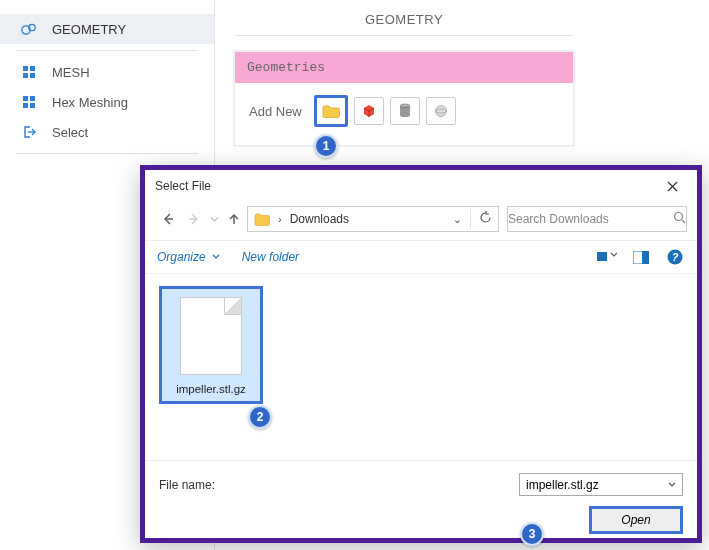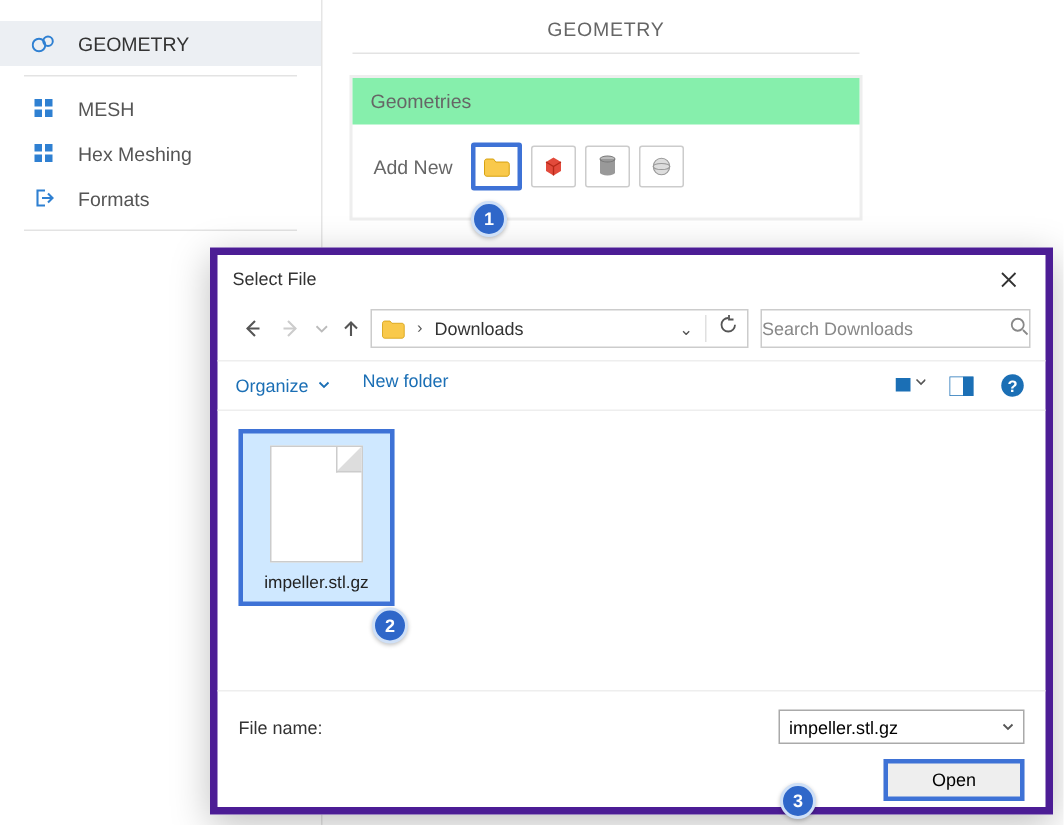--- a/index.html
+++ b/index.html
@@ -10,59 +10,59 @@
   .sidebar { position:absolute; left:0; top:0; width:215px; padding:14px 0 0 0; border-right:1px solid #e5e5e5; height:100%; }
   .nav-item { display:flex; align-items:center; height:30px; padding-left:20px; font-size:13px; color:#555; cursor:pointer;}
   .nav-item .ic { width:18px; height:18px; display:flex; align-items:center; justify-content:center; margin-right:14px; color:#2f80d2;}
   .nav-item.active { background:#eceff3; color:#333; font-weight:400;}
   .nav-sep { height:1px; background:#e3e3e3; margin:6px 16px; }
 
   
   .main { position:absolute; left:215px; top:0; right:0; height:100%; padding:0 10px 0 18px; }
   .main-title { text-align:center; font-size:13px; letter-spacing:.5px; color:#666; padding:12px 0 8px; border-bottom:1px solid #e3e3e3; margin:0 2px 14px;}
   .panel { border:2px solid #eee; background:#fff;}
-  .panel-head { background:#86efac; padding:8px 12px; font-size:13px; color:#666;}
+  .panel-head { background:#f9a8d4; padding:8px 12px; font-size:13px; color:#666;font-family:Liberation Mono, monospace;}
   .panel-body { padding:12px 14px 18px; display:flex; align-items:center;}
   .addnew-label { font-size:13px; color:#666; margin-right:12px;}
   .ic-btn { width:30px; height:28px; border:1px solid #ccc; border-radius:2px; margin-right:6px; display:flex; align-items:center; justify-content:center; background:#fff; cursor:pointer;}
   .ic-btn.highlight { border:3px solid #3e72d6; width:34px; height:32px;}
   
   
   .dialog { position:absolute; left:140px; top:165px; width:562px; height:378px; background:#fff; border:5px solid #4c1d95; box-shadow:0 6px 24px rgba(0,0,0,.25);}
   .dlg-titlebar { display:flex; align-items:center; justify-content:space-between; padding:4px 6px 4px 10px; font-size:12px; color:#333;}
   .dlg-close { width:38px; height:24px; display:flex; align-items:center; justify-content:center; font-size:15px; cursor:pointer;}
   .dlg-nav { display:flex; align-items:center; padding:4px 10px 8px; gap:0;}
   .navarrow { width:26px; height:24px; display:flex; align-items:center; justify-content:center; color:#555; cursor:pointer;}
   .navarrow.dim { color:#c8c8c8;}
   .crumb-box { display:flex; align-items:center; flex:1; border:1px solid #ccc; height:26px; padding:0 6px; gap:8px; background:#fff;}
   .crumb-folder { display:flex; align-items:center; justify-content:center;}
   .crumb-sep { width:1px; height:18px; background:#e0e0e0;}
   .crumb-name { font-size:12px; color:#333; flex:1;}
   .crumb-chev { color:#555; font-size:11px;}
   .search-box { margin-left:8px; width:180px; height:26px; border:1px solid #ccc; display:flex; align-items:center; padding:0 0; color:#888; font-size:12px; gap:8px;}
-  .dlg-toolbar { display:flex; padding:6px 12px; border-top:1px solid #eee; border-bottom:1px solid #eee;}
+  .dlg-toolbar { display:flex; align-items:center; padding:6px 12px; border-top:1px solid #eee; border-bottom:1px solid #eee;font-style:italic;}
   .organize { font-size:12px; color:#1b6fb5; display:flex; align-items:center; gap:6px; cursor:pointer;}
   .newfolder { font-size:12px; color:#1b6fb5; margin-left:22px; cursor:pointer;}
   .tb-right { margin-left:auto; display:flex; align-items:center; gap:14px;}
   .tb-ico { width:20px; height:20px; display:flex; align-items:center; justify-content:center; color:#1b6fb5;}
   
   .dlg-body { padding:12px 14px; height:186px; position:relative;}
   .file-tile { width:104px; border:3px solid #3e72d6; background:#cfe8ff; padding:6px 4px 6px; text-align:center;}
   .file-tile .thumb { width:62px; height:78px; margin:2px auto 8px; background:#fff; border:1px solid #ccc; position:relative;}
   .file-tile .fold { position:absolute; right:0; top:0; width:16px; height:16px; background:linear-gradient(135deg,#fff 48%, #ddd 50%);}
   .file-tile .fold::after{content:"";position:absolute;right:0;top:0;width:16px;height:16px;border-left:1px solid #ccc;border-bottom:1px solid #ccc;}
   .file-tile .fname { font-size:11.5px; color:#222;}
   
   .dlg-foot { border-top:1px solid #eee; padding:12px 14px 14px; }
   .fn-row { display:flex; align-items:center; justify-content:space-between; gap:10px; margin-bottom:10px;}
   .fn-label { font-size:12px; color:#333;}
   .fn-in { width:164px; height:23px; border:1px solid #aaa; font-size:12px; padding:0 6px; display:flex; align-items:center; justify-content:space-between;}
   .fn-fmt { width:188px; height:23px; border:1px solid #aaa; font-size:12px; padding:0 6px; display:flex; align-items:center; justify-content:space-between; background:#f4f4f4;}
   .btn-row { display:flex; justify-content:flex-end; gap:10px;}
-  .btn { width:90px; height:24px; border:1px solid #aaa; background:#f4f4f4; font-size:12px; display:flex; align-items:center; justify-content:center; cursor:pointer;}
+  .btn { width:90px; height:24px; border:1px solid #aaa; background:#f4f4f4; font-size:12px; display:flex; align-items:center; justify-content:center; cursor:pointer;font-style:italic;}
   .btn.open { border:3px solid #3e72d6; height:28px; width:94px; background:#eee;}
   
   
   .badge { position:absolute; width:24px; height:24px; border-radius:50%; background:#2f67c9; border:2px solid #cfe0f7; color:#fff; font-size:12px; font-weight:600; display:flex; align-items:center; justify-content:center; box-shadow:0 1px 3px rgba(0,0,0,.25);}
 
 </style>
 </head>
 <body>
 
 <div class="root">
@@ -101,21 +101,21 @@
       <span>Hex Meshing</span>
     </div>
     <div class="nav-item">
       <span class="ic">
         <svg width="14" height="14" viewBox="0 0 14 14" stroke="#2f80d2" stroke-width="1.4" fill="none">
             <path d="M8 2h-5v10h5"></path>
             <path d="M6 7h7"></path>
             <path d="M10 4l3 3-3 3"></path>
           </svg>
       </span>
-      <span>Formats</span>
+      <span>Select</span>
     </div>
     <div class="nav-sep"></div>
   </div>
 
   <div class="main">
     <div class="main-title">GEOMETRY</div>
     <div class="panel">
       <div class="panel-head">Geometries</div>
       <div class="panel-body">
         <span class="addnew-label">Add New</span>

